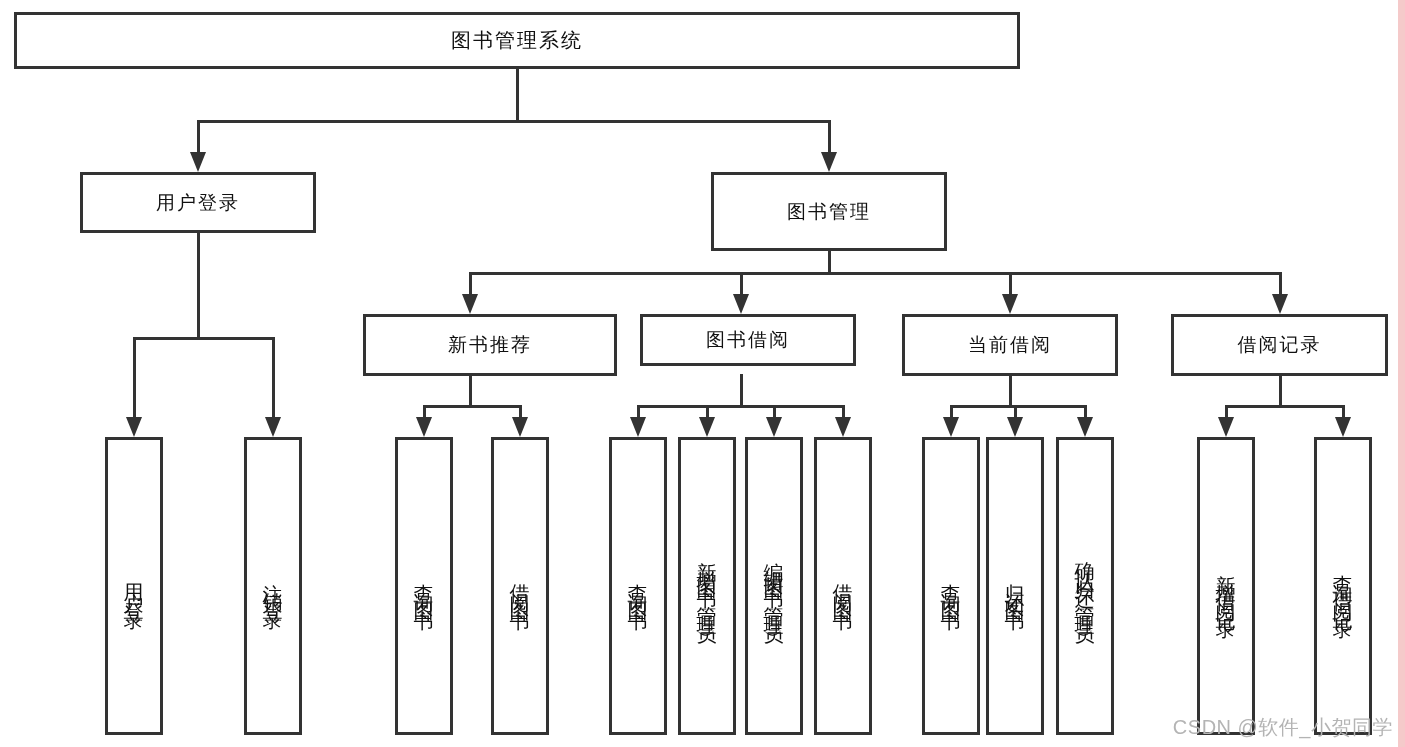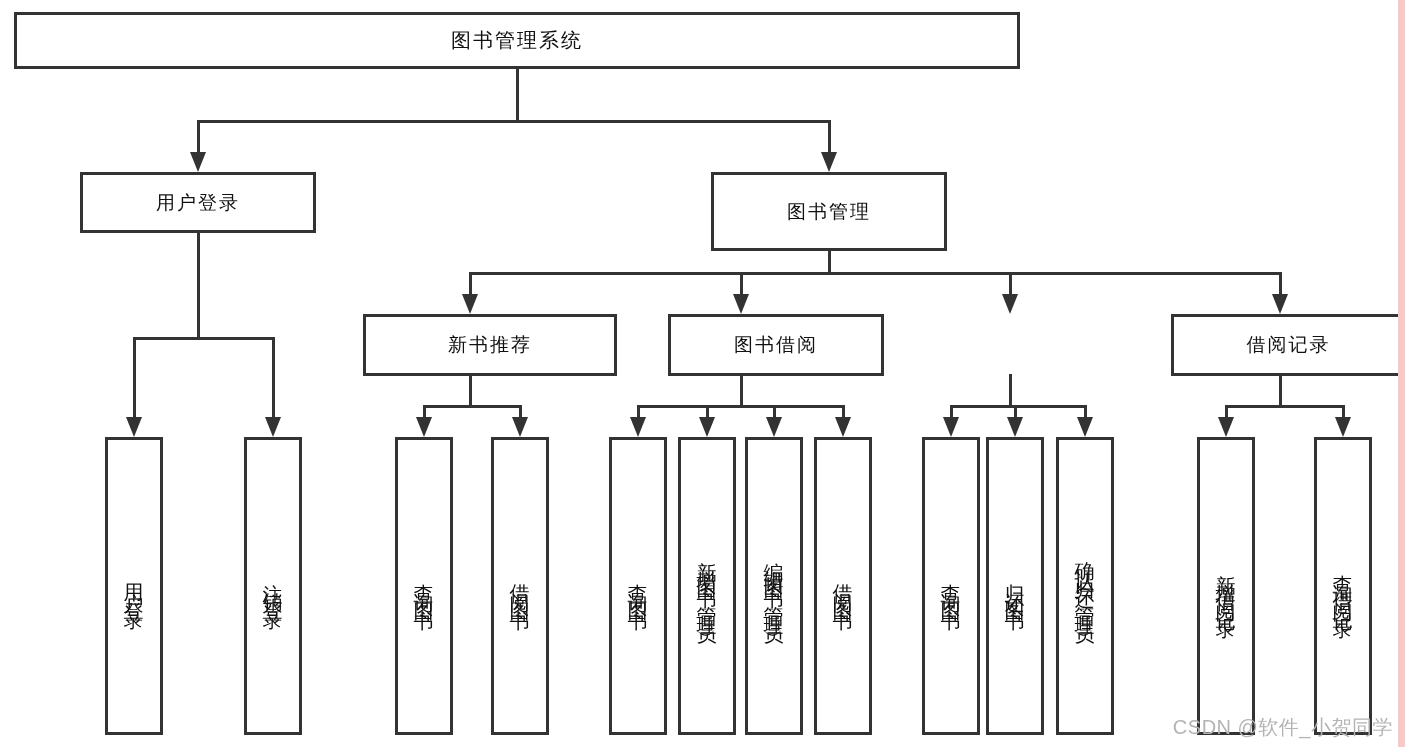--- a/index.html
+++ b/index.html
@@ -144,22 +144,23 @@
       <div class="shaft"></div>
       <div class="head"></div>
     </div>
 
   <div class="box" style="left:14px;top:12px;width:1006px;height:57px;font-size:20px">图书管理系统</div>
 
   <div class="box" style="left:80px;top:172px;width:236px;height:61px">用户登录</div>
   <div class="box" style="left:711px;top:172px;width:236px;height:79px">图书管理</div>
 
   <div class="box" style="left:363px;top:314px;width:254px;height:62px">新书推荐</div>
-  <div class="box" style="left:668px;top:314px;width:216px;height:62px">图书借阅</div>
-  <div class="box" style="left:1171px;top:314px;width:235px;height:62px">借阅记录</div>
+  <div class="box" style="left:640px;top:314px;width:216px;height:52px">图书借阅</div>
+  <div class="box" style="left:902px;top:314px;width:216px;height:62px">当前借阅</div>
+  <div class="box" style="left:1171px;top:314px;width:217px;height:62px">借阅记录</div>
 
   <div class="vbox" style="left:105px;top:437px;width:58px;height:298px">用户登录</div>
   <div class="vbox" style="left:244px;top:437px;width:58px;height:298px">注销登录</div>
 
   <div class="vbox" style="left:395px;top:437px;width:58px;height:298px">查询图书</div>
   <div class="vbox" style="left:491px;top:437px;width:58px;height:298px">借阅图书</div>
 
   <div class="vbox" style="left:609px;top:437px;width:58px;height:298px">查询图书</div>
   <div class="vbox" style="left:678px;top:437px;width:58px;height:298px">新增图书（管理员）</div>
   <div class="vbox" style="left:745px;top:437px;width:58px;height:298px">编辑图书（管理员）</div>

